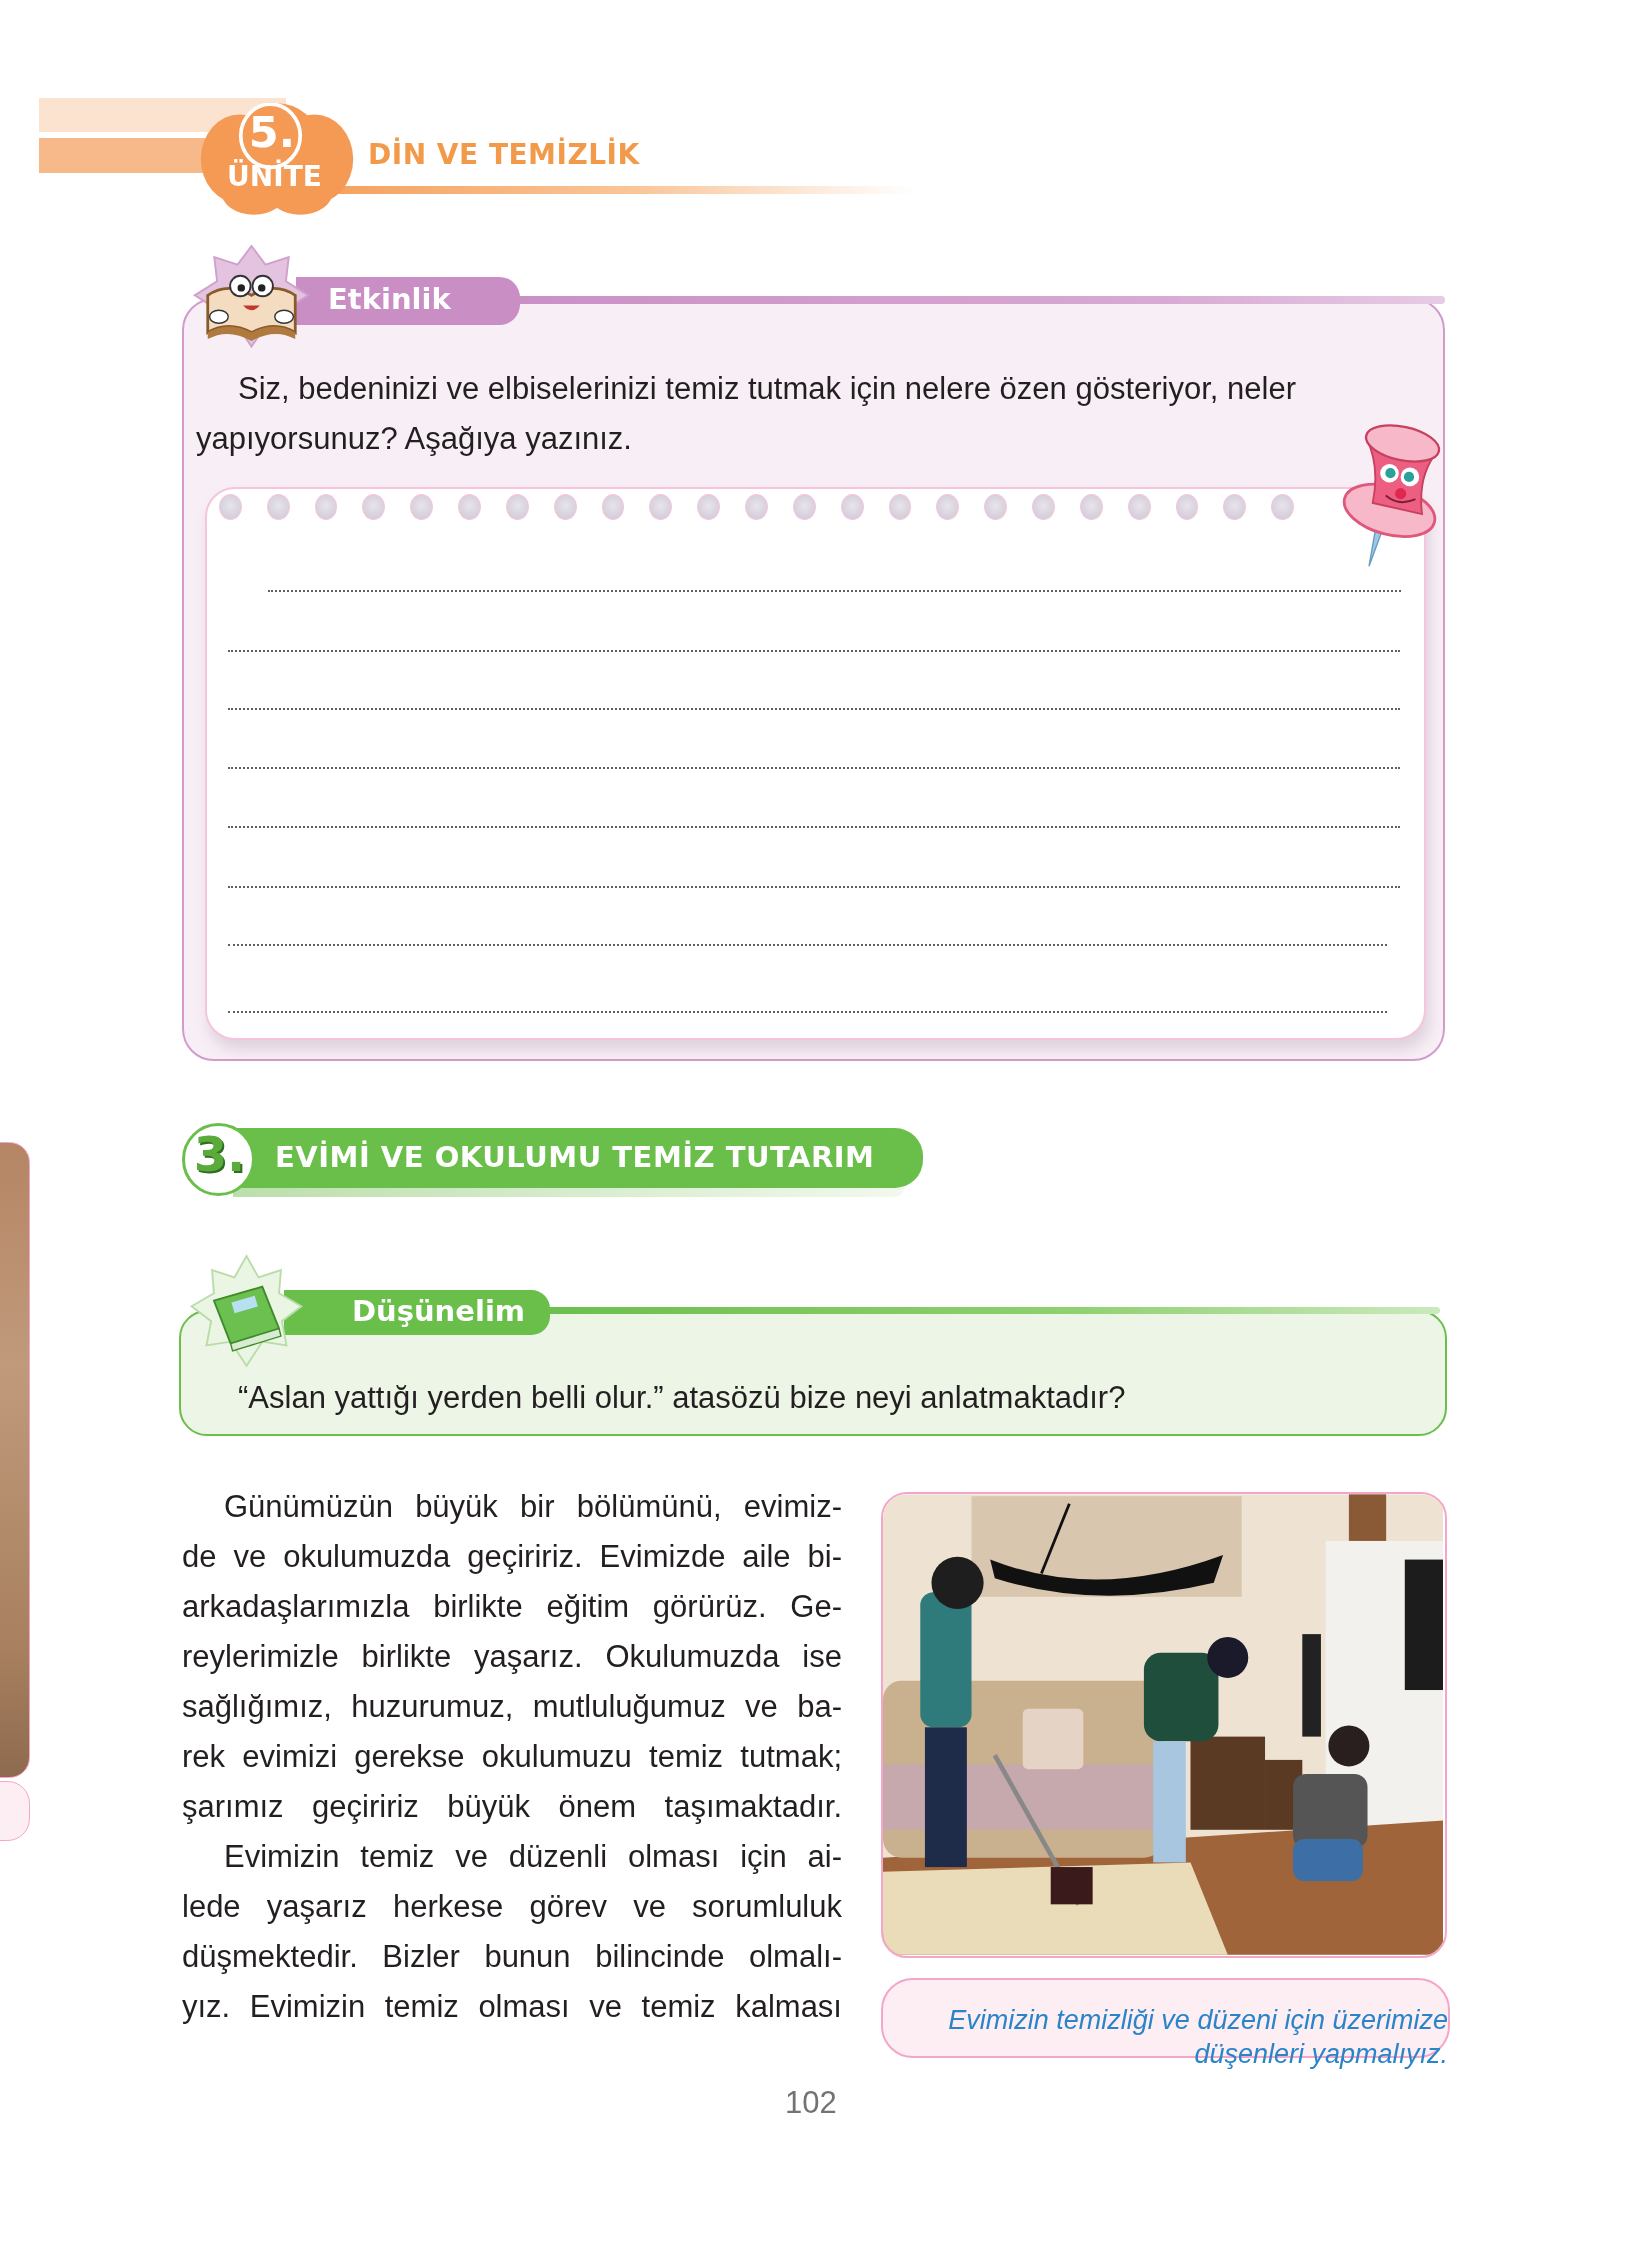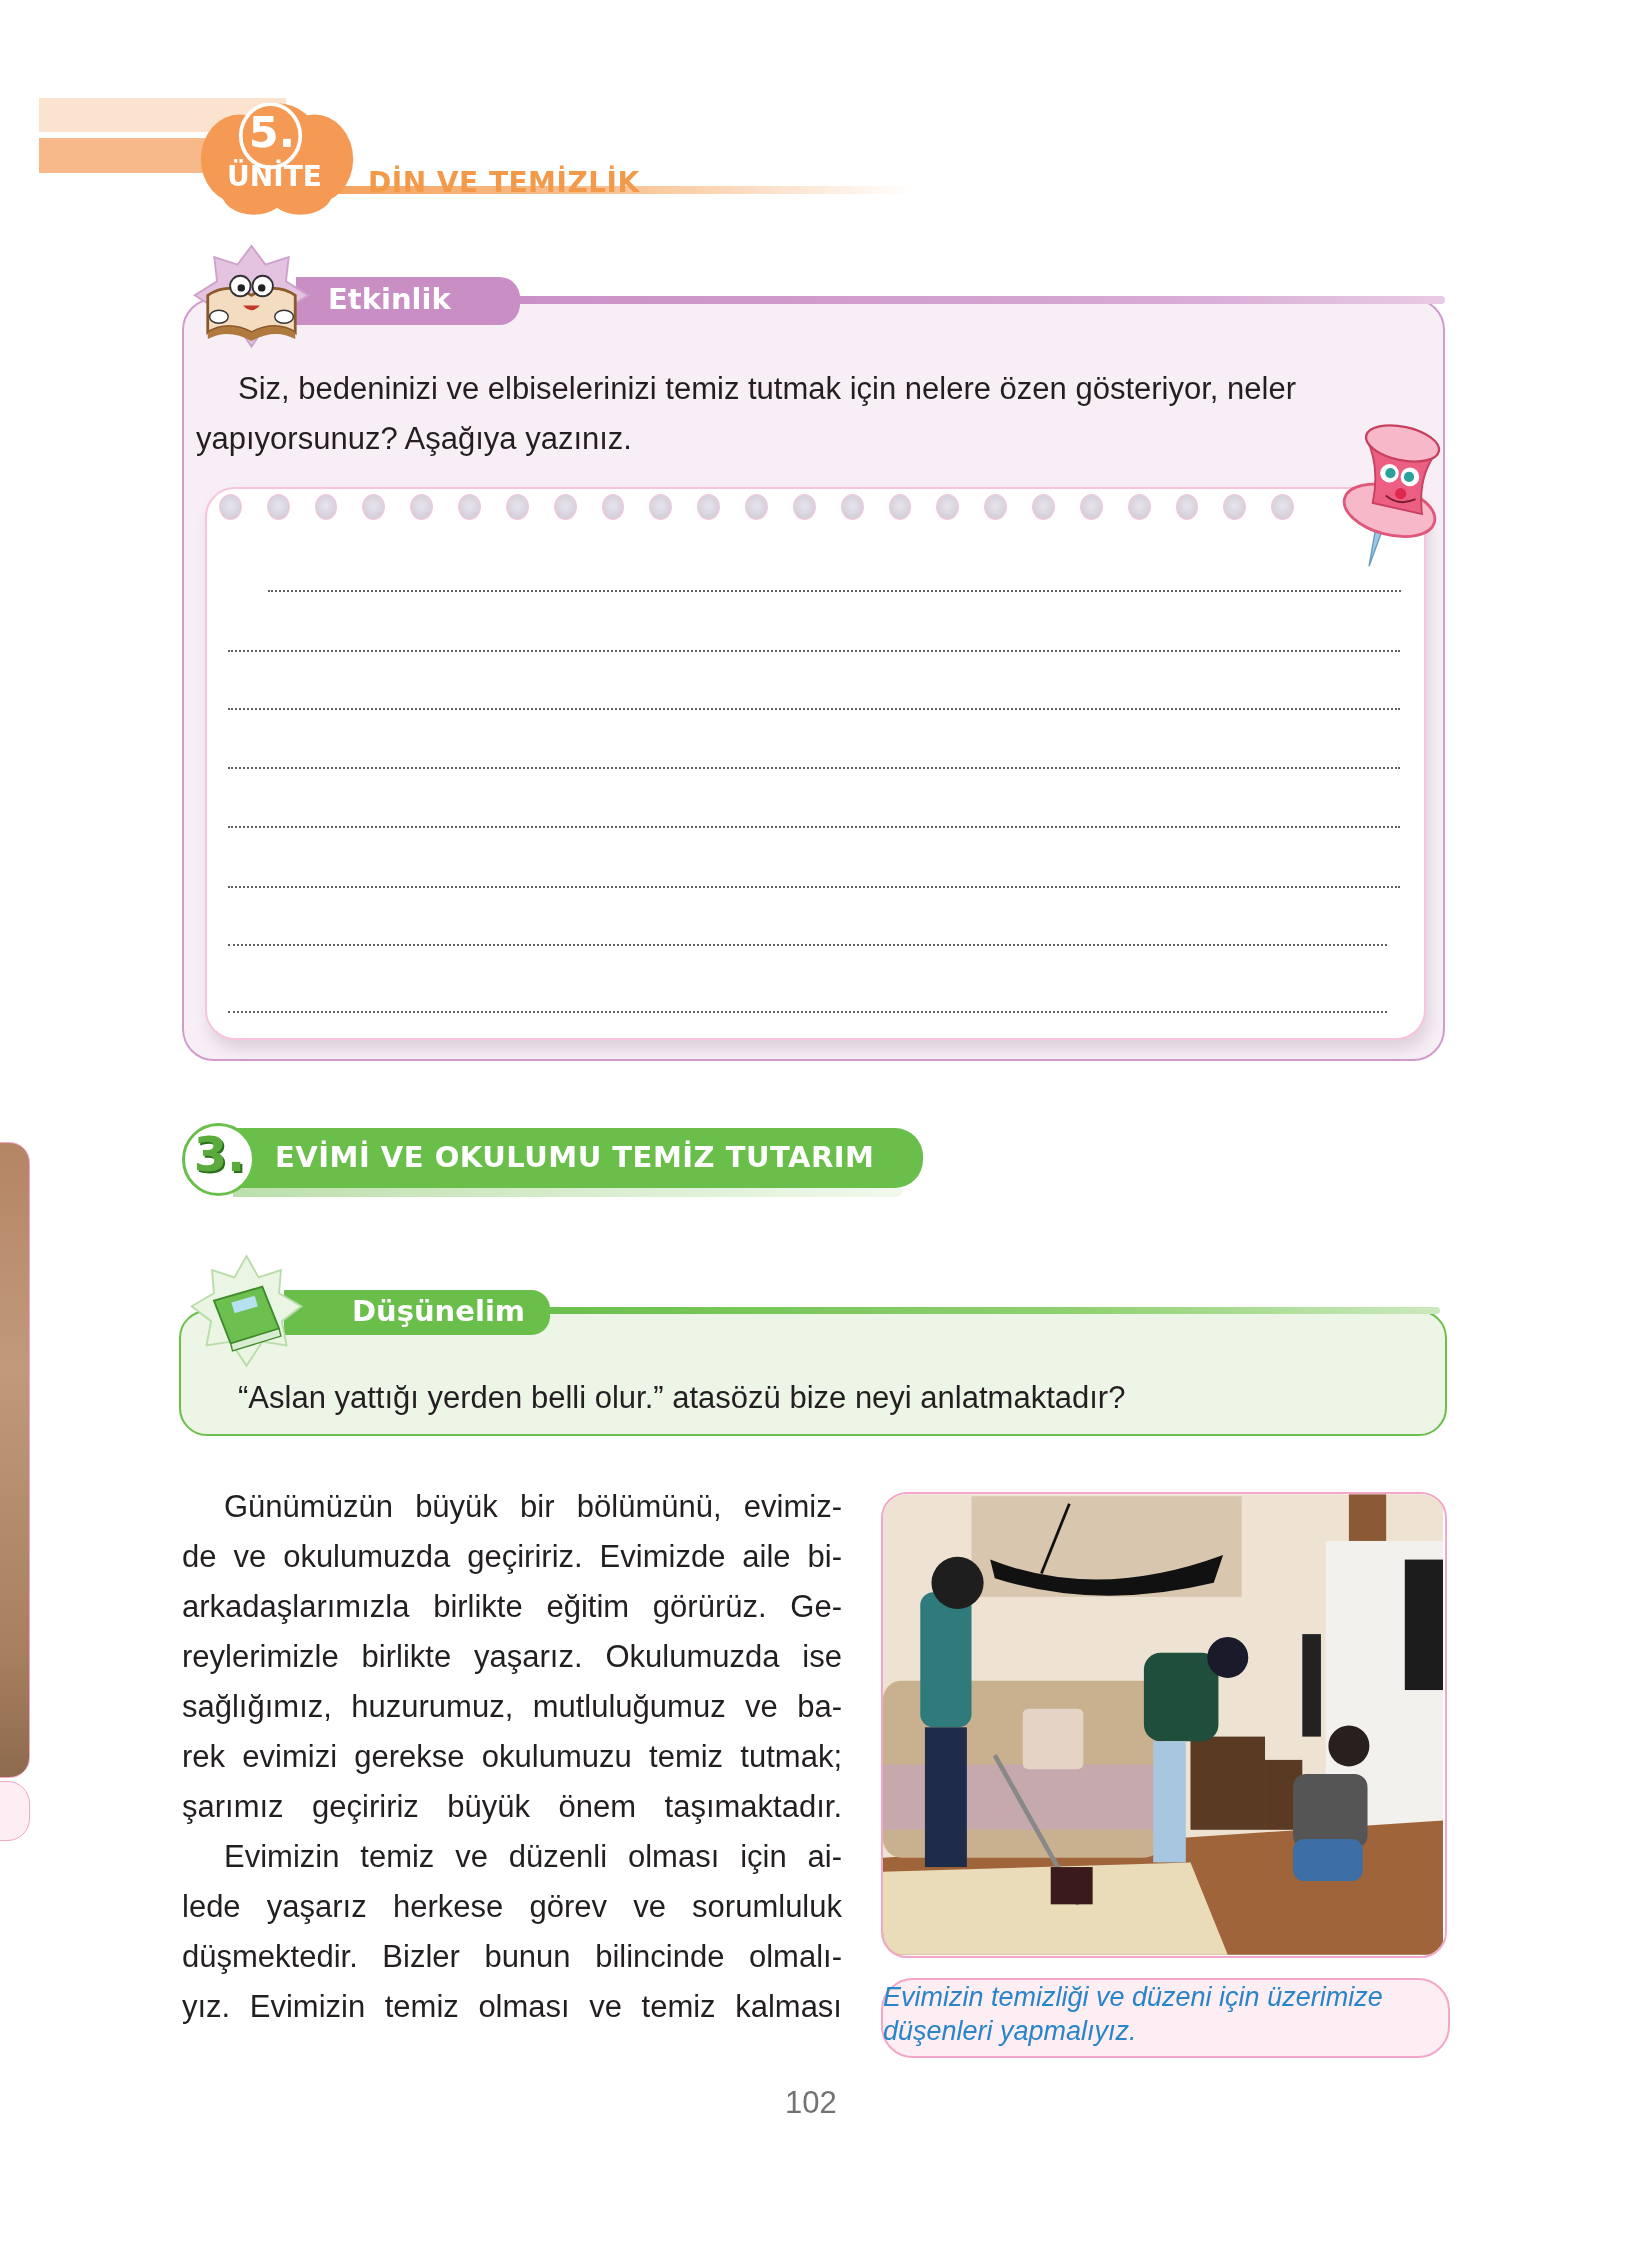--- a/index.html
+++ b/index.html
@@ -25,21 +25,21 @@
     color: #fff; font-weight: bold; font-size: 43px; text-align: center; line-height: 62px;
     font-family: "DejaVu Sans", sans-serif;
   }
   .hdr-unite {
     left: 216px; top: 160px; width: 117px; text-align: center;
     color: #fff; font-weight: bold; font-size: 28px; letter-spacing: 0px;
     font-family: "DejaVu Sans", sans-serif;
   }
   .hdr-title {
     left: 368px; top: 138px; color: #f29a4a; font-weight: bold; font-size: 28px;
-    font-family: "DejaVu Sans", sans-serif; letter-spacing: 0.5px; margin-top: 28px;
+    font-family: "DejaVu Sans", sans-serif; letter-spacing: 0.5px;
   }
 
   
   .etk-box {
     left: 182px; top: 298px; width: 1263px; height: 763px;
     background: #f8eff6; border: 2.8px solid #d19bcb; border-radius: 32px; box-sizing: border-box;
   }
   .etk-tab-line {
     left: 485px; top: 296px; width: 960px; height: 7.5px;
     background: linear-gradient(90deg, #c98fc5 0%, #d7a9d3 70%, #e7cbe4 100%);
@@ -132,22 +132,22 @@
   .body-text .ln.ind { padding-left: 42px; }
 
   
   .photo {
     left: 881px; top: 1492px; width: 566px; height: 466px;
     border: 2.8px solid #f4a6c9; border-radius: 26px; box-sizing: border-box; overflow: hidden;
   }
   .caption {
     left: 881px; top: 1978px; width: 569px; height: 80px;
     background: #fdeef4; border: 2.8px solid #f4a6c9; border-radius: 32px; box-sizing: border-box;
-    color: #2a84c8; font-style: italic; font-size: 27px; text-align: left; line-height: 34px;
-    padding-top: 0;
+    color: #2a84c8; font-style: italic; font-size: 27px; text-align: right; line-height: 34px;
+    padding-top: 23px;
   }
 
   
   .page-num { left: 785px; top: 2085px; color: #737373; font-size: 31px; }
   .side-tab {
     left: -18.6px; top: 1142px; width: 47px; height: 634px;
     background: linear-gradient(180deg, #b58564 0%, #c09a7b 35%, #a8805f 80%, #8e6a4e 100%);
     border: 1.9px solid #f4a6c9; border-radius: 0 20.5px 20.5px 0;
   }
   .side-tab-small {

